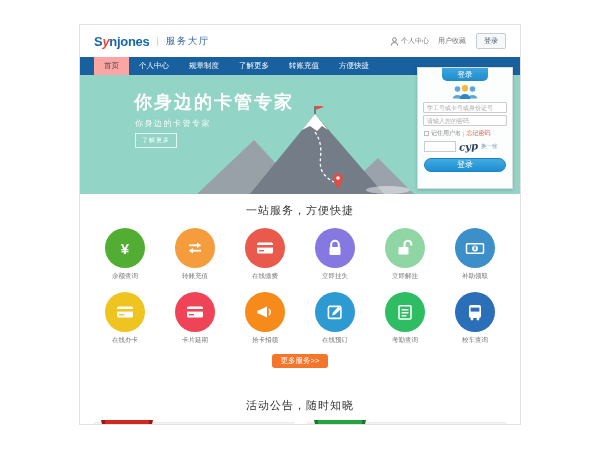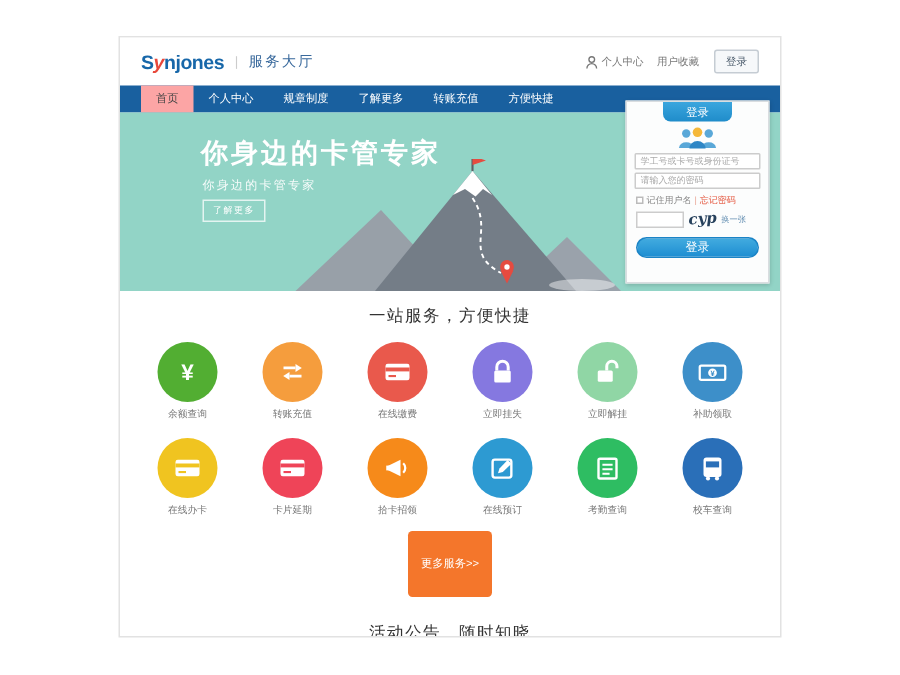--- a/index.html
+++ b/index.html
@@ -44,24 +44,24 @@
   .ref{font-size:5.5px;color:#6a93b5;}
   .lbtn{display:block;width:82px;height:14px;margin:6px auto 0;background:linear-gradient(#42abdf,#1e8ed2);border:1px solid #1b84c6;border-radius:7px;color:#fff;font-size:8px;text-align:center;line-height:12px;}
 
   
   .svcsec{text-align:center;padding-top:9px;background:#fff;}
   .stitle{font-size:11px;color:#333;letter-spacing:1px;}
   .grid{width:420px;margin:10px auto 0;display:grid;grid-template-columns:repeat(6,1fr);row-gap:11px;}
   .circle{width:40px;height:40px;border-radius:50%;margin:0 auto;display:flex;align-items:center;justify-content:center;}
   .glyph{color:#fff;font-size:15px;font-weight:bold;line-height:1;}
   .svc-label{margin-top:4px;font-size:6.5px;color:#777;}
-  .more{display:inline-block;margin-top:9px;background:#f4762b;color:#fff;font-size:7.5px;padding:17px 9px;border-radius:3px;}
-
-  
-  .annsec{text-align:center;margin-top:16px;}
+  .more{display:inline-block;margin-top:9px;background:#f4762b;color:#fff;font-size:7.5px;padding:2px 9px;border-radius:3px;}
+
+  
+  .annsec{text-align:center;margin-top:30px;}
   .panels{display:flex;gap:13px;margin:9px 14px 0;text-align:left;}
   .panel{flex:1;}
   .bar{background:#f3f3f3;border:1px solid #ececec;height:15px;display:flex;align-items:flex-start;}
   .ribbon{position:relative;margin-top:-3px;height:17px;line-height:17px;padding:0 8px;color:#fff;font-size:7px;margin-left:10px;}
   .ribbon.red{background:#cf2a1f;}
   .ribbon.green{background:#27a23d;}
   .ribbon::before{content:"";position:absolute;left:-4px;top:0;border-top:17px solid transparent;border-left:4px solid transparent;}
   .ribbon::after{content:"";position:absolute;right:-4px;top:0;border-top:17px solid transparent;border-right:4px solid transparent;}
   .ribbon.red::before,.ribbon.red::after{border-top-color:#99180f;}
   .ribbon.green::before,.ribbon.green::after{border-top-color:#187a2b;}

